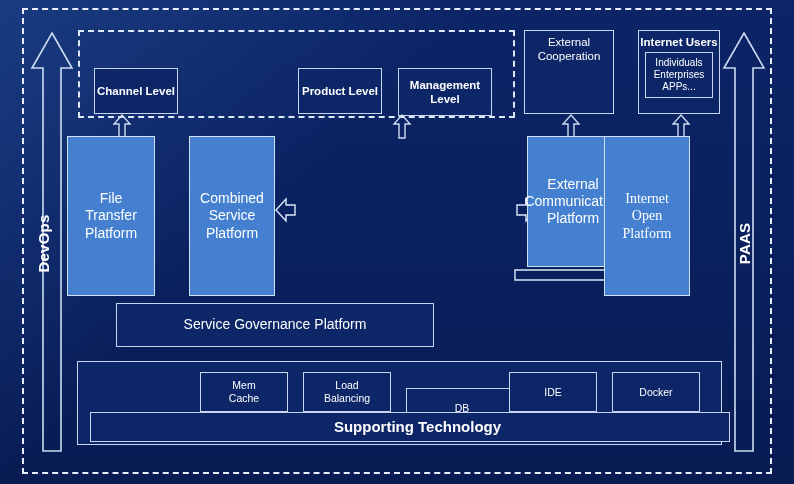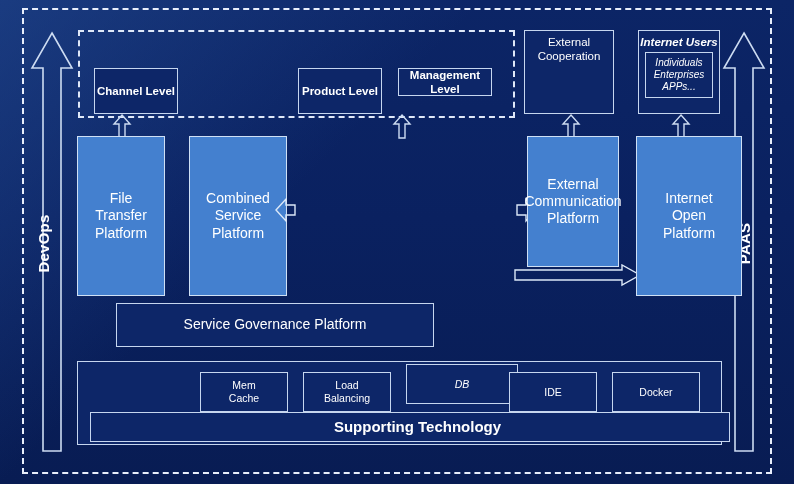--- a/index.html
+++ b/index.html
@@ -106,30 +106,30 @@
   <div class="side-label paas" style="left:714px; top:235px; width:60px; text-align:center;">PAAS</div>
 
   <div class="dashed-inner" style="left:78px; top:30px; width:437px; height:88px;"></div>
 
   <div class="box outline-box t-level" style="left:94px; top:68px; width:84px; height:46px;">
     <span>Channel Level</span>
   </div>
   <div class="box outline-box t-level" style="left:298px; top:68px; width:84px; height:46px;">
     <span>Product Level</span>
   </div>
-  <div class="box outline-box t-level" style="left:398px; top:68px; width:94px; height:28px;">
+  <div class="box outline-box t-level" style="left:398px; top:68px; width:94px; height:48px;">
     <span>Management Level</span>
   </div>
 
   <div class="box outline-box" style="left:524px; top:30px; width:90px; height:84px; flex-direction:column; justify-content:flex-start; padding-top:4px;">
     <span class="t-ext-head">External
 Cooperation</span>
   </div>
 
-  <div class="box outline-box" style="left:638px; top:30px; width:82px; height:84px; flex-direction:column; justify-content:flex-start; padding-top:4px;font-style:italic;">
+  <div class="box outline-box" style="left:638px; top:30px; width:82px; height:84px; flex-direction:column; justify-content:flex-start; padding-top:4px;">
     <span class="t-ext-head bold">Internet Users</span>
     <span class="box outline-box t-ext-sub" style="position:static; margin-top:3px; width:68px; height:46px;">Individuals
 Enterprises
 APPs...</span>
   </div>
 
   <div class="arrow" style="left:112px; top:113px; width:20px; height:26px;">
     <svg width="20" height="26" viewBox="0 0 20 26">
       <polygon points="10,2 18,11 13,11 13,25 7,25 7,11 2,11" fill="none" stroke="#cddcf2" stroke-width="1.4"></polygon>
     </svg>
@@ -143,27 +143,27 @@
     <svg width="20" height="26" viewBox="0 0 20 26">
       <polygon points="10,2 18,11 13,11 13,25 7,25 7,11 2,11" fill="none" stroke="#cddcf2" stroke-width="1.4"></polygon>
     </svg>
   </div>
   <div class="arrow" style="left:671px; top:113px; width:20px; height:26px;">
     <svg width="20" height="26" viewBox="0 0 20 26">
       <polygon points="10,2 18,11 13,11 13,25 7,25 7,11 2,11" fill="none" stroke="#cddcf2" stroke-width="1.4"></polygon>
     </svg>
   </div>
 
-  <div class="box blue-box t-plat" style="left:77px; top:136px; width:88px; height:160px;">
+  <div class="box blue-box t-plat" style="left:67px; top:136px; width:88px; height:160px;">
     <span>File
 Transfer
 Platform</span>
   </div>
 
-  <div class="box blue-box t-plat" style="left:189px; top:136px; width:98px; height:160px;">
+  <div class="box blue-box t-plat" style="left:189px; top:136px; width:86px; height:160px;">
     <span>Combined
 Service
 Platform</span>
   </div>
 
   <div class="arrow" style="left:274px; top:196px; width:22px; height:28px;">
     <svg width="22" height="28" viewBox="0 0 22 28">
       <polygon points="2,14 12,3 12,9 21,9 21,19 12,19 12,25" fill="none" stroke="#dce8f8" stroke-width="1.4"></polygon>
     </svg>
   </div>
@@ -180,41 +180,41 @@
 Communication
 Platform</span>
   </div>
 
   <div class="arrow" style="left:514px; top:264px; width:128px; height:24px;">
     <svg width="128" height="24" viewBox="0 0 128 24">
       <polygon points="1,6 108,6 108,1 126,11 108,21 108,16 1,16" fill="none" stroke="#dce8f8" stroke-width="1.4"></polygon>
     </svg>
   </div>
 
-  <div class="box blue-box t-plat" style="left:636px; top:136px; width:106px; height:160px;">
+  <div class="box blue-box t-plat" style="left:604px; top:136px; width:86px; height:160px;font-family:Liberation Serif, serif;">
     <span>Internet
 Open
 Platform</span>
   </div>
 
   <div class="box outline-box t-gov" style="left:77px; top:303px; width:318px; height:44px;">
     <span>Service Governance Platform</span>
   </div>
 
   <div class="box outline-box" style="left:77px; top:361px; width:645px; height:84px; display:block;"></div>
 
   <div class="box outline-box t-tech" style="left:200px; top:372px; width:88px; height:40px;">
     <span>Mem
 Cache</span>
   </div>
   <div class="box outline-box t-tech" style="left:303px; top:372px; width:88px; height:40px;">
     <span>Load
 Balancing</span>
   </div>
-  <div class="box outline-box t-tech" style="left:406px; top:364px; width:112px; height:40px;font-style:italic;">
+  <div class="box outline-box t-tech" style="left:406px; top:388px; width:112px; height:40px;">
     <span>DB</span>
   </div>
   <div class="box outline-box t-tech" style="left:509px; top:372px; width:88px; height:40px;">
     <span>IDE</span>
   </div>
   <div class="box outline-box t-tech" style="left:612px; top:372px; width:88px; height:40px;">
     <span>Docker</span>
   </div>
 
   <div class="box outline-box t-support" style="left:90px; top:412px; width:640px; height:30px;">

